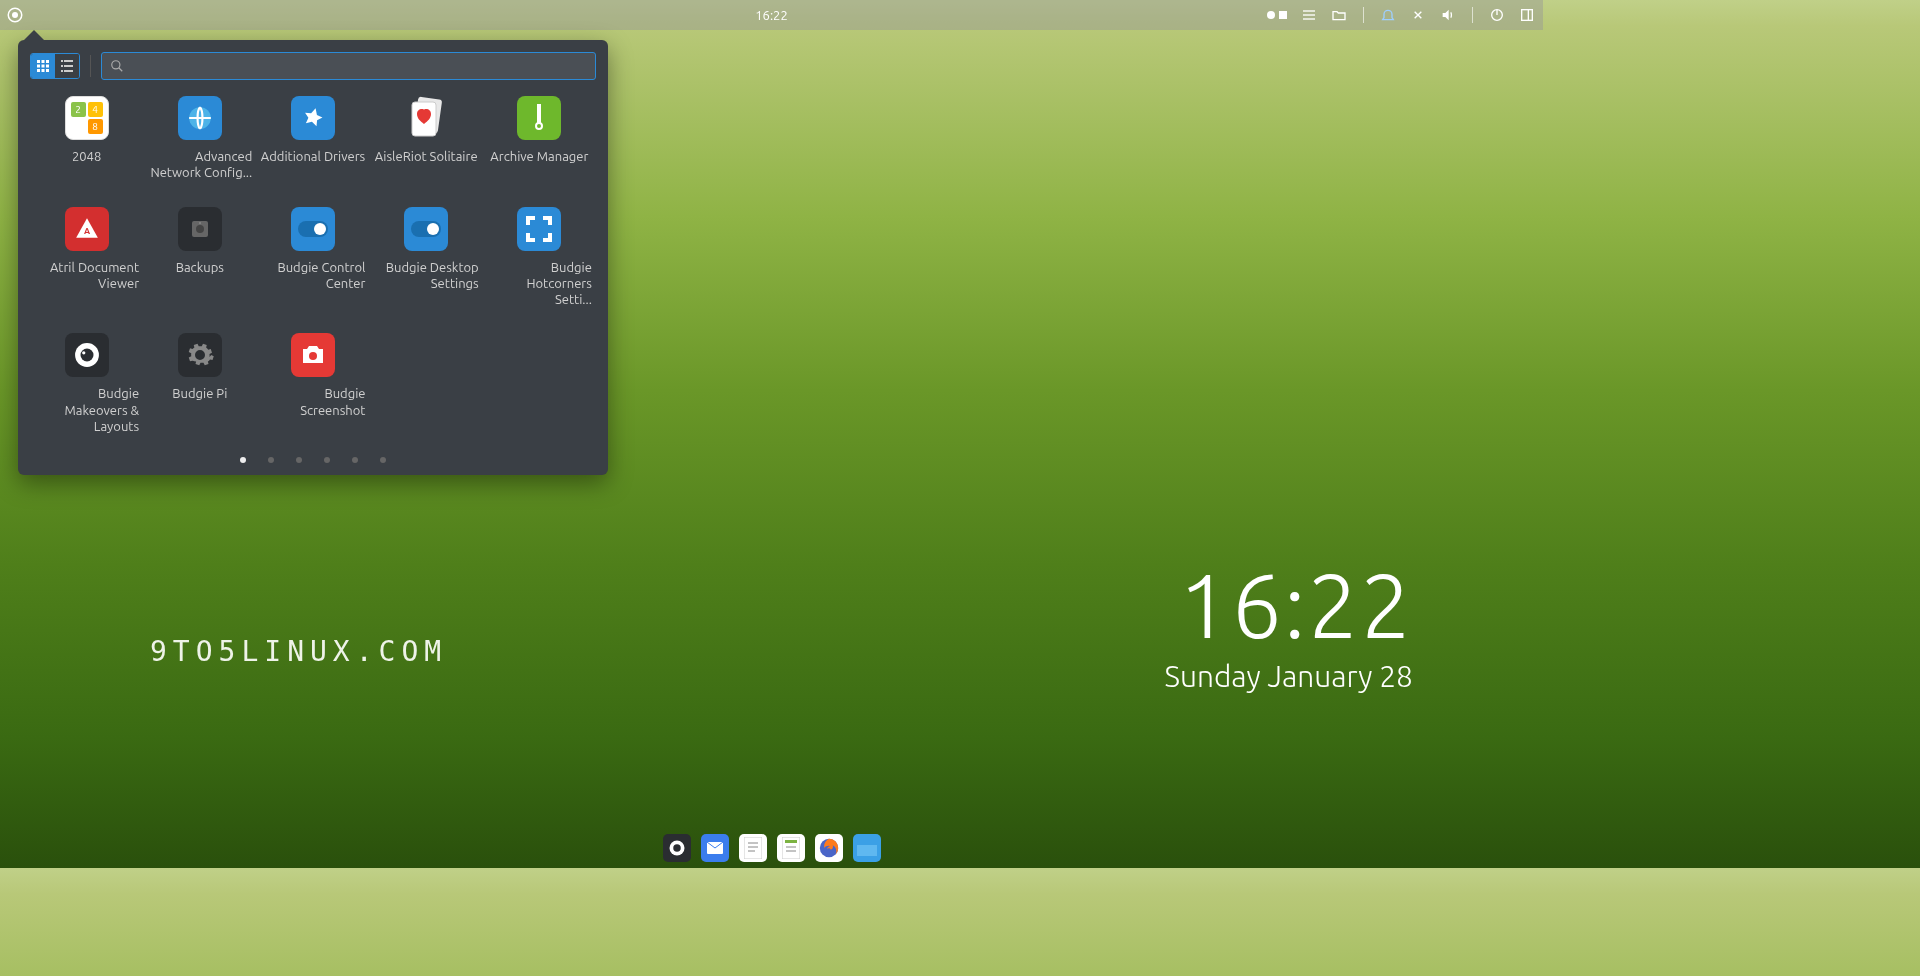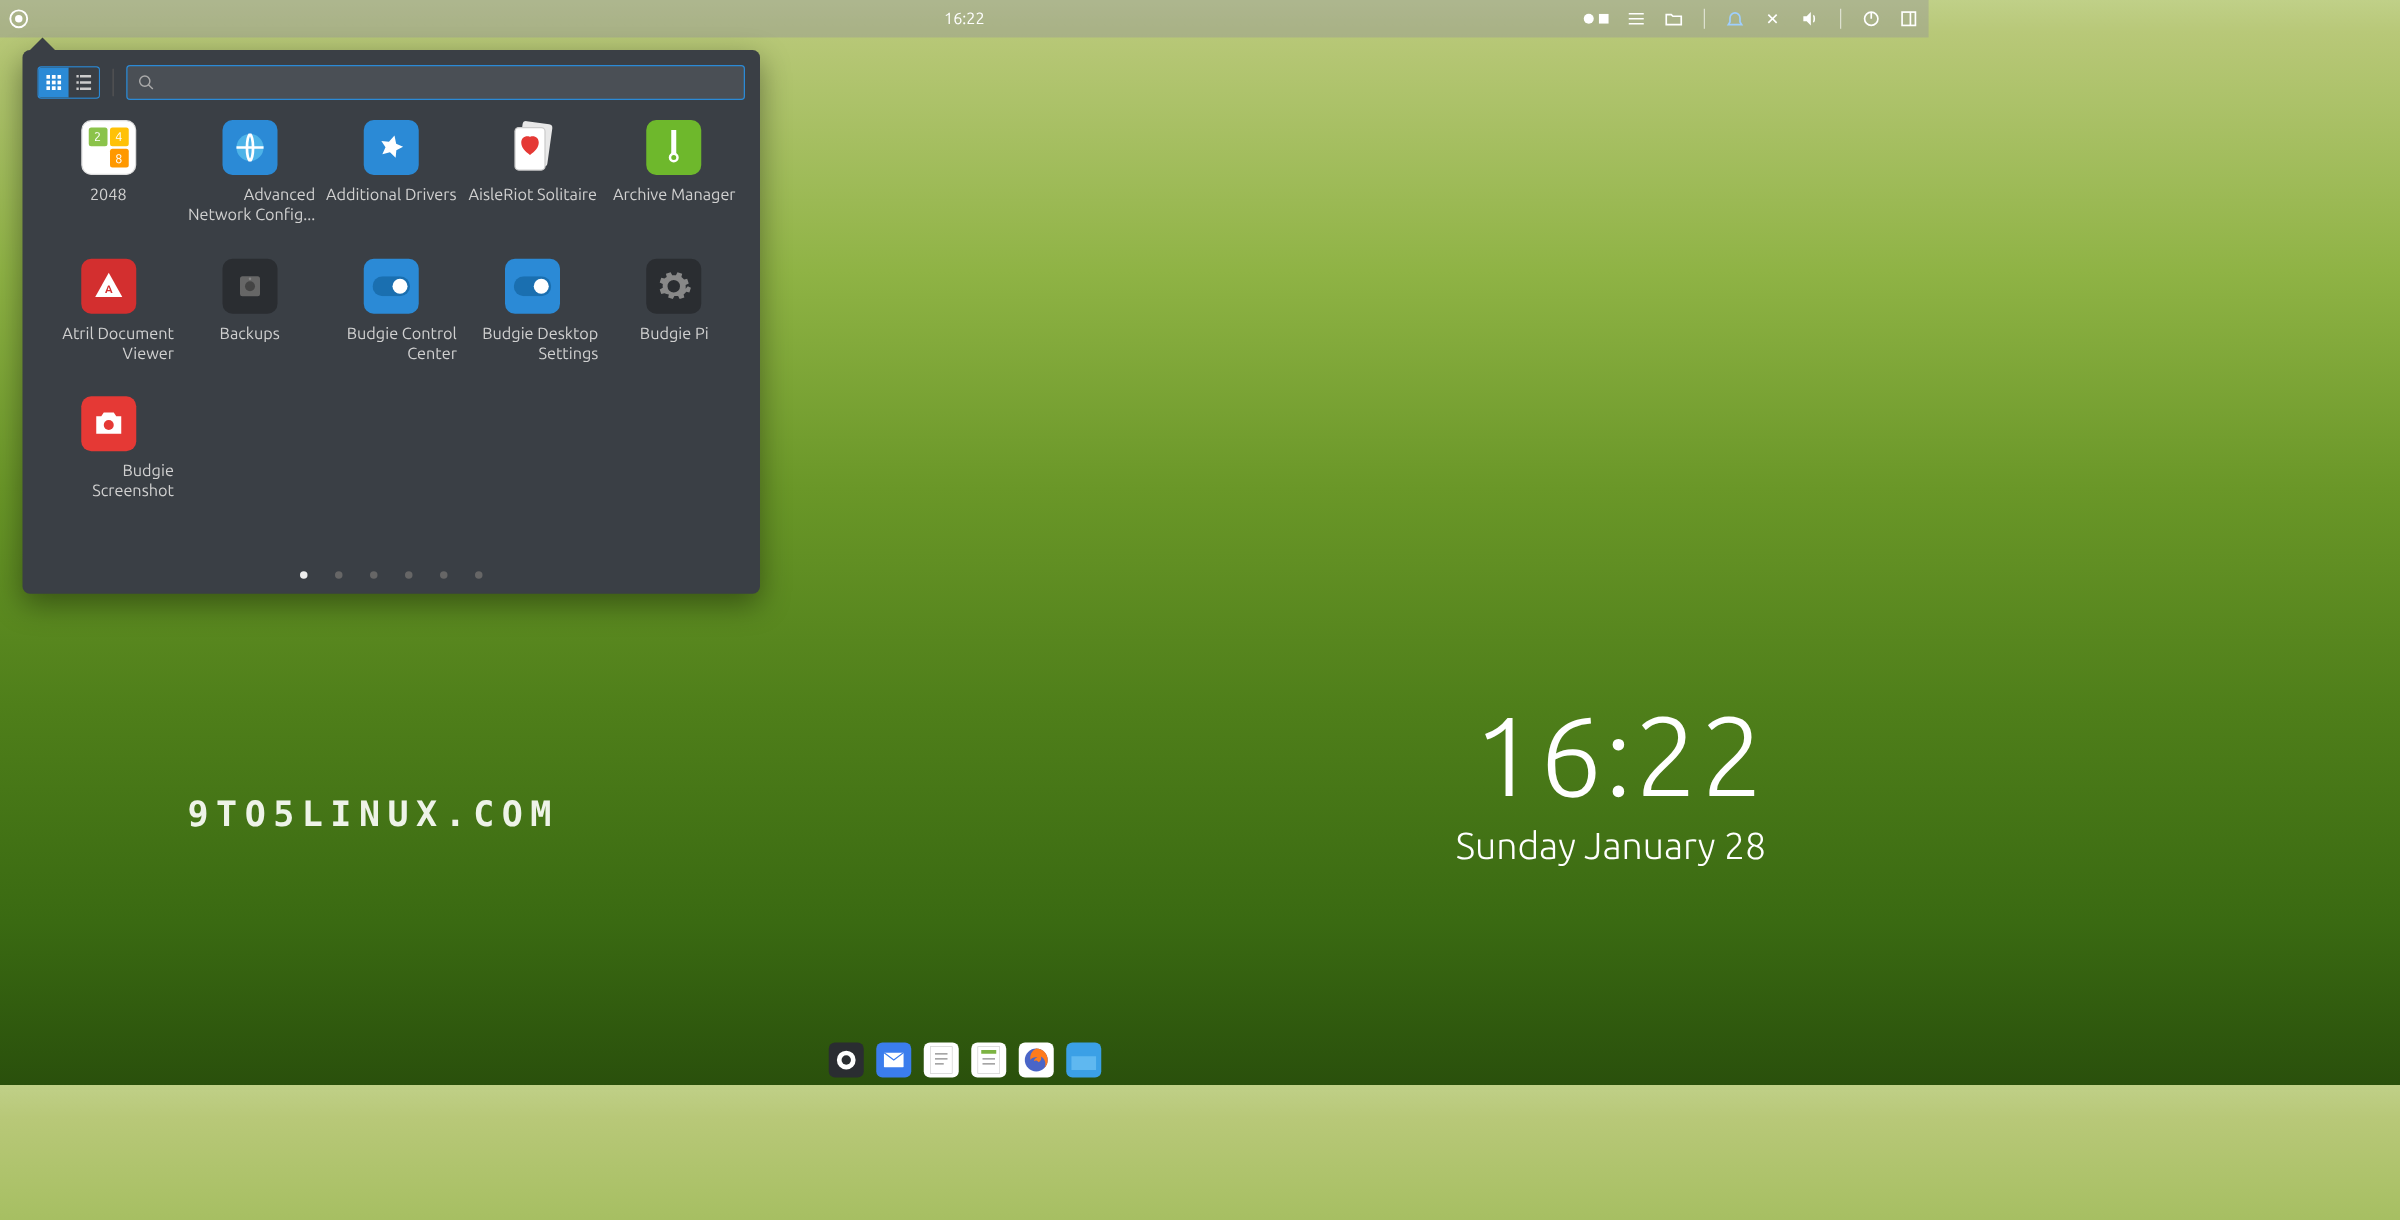--- a/index.html
+++ b/index.html
@@ -97,21 +97,21 @@
 .pager span.active { background:#eee; }
 
 .desk-clock {
   position:absolute; right:130px; bottom:175px;
   color:#fff; text-align:right;
 }
 .desk-clock .time { font-size:90px; font-weight:300; letter-spacing:2px;}
 .desk-clock .date { font-size:30px; font-weight:300; margin-top:4px;}
 .watermark {
   position:absolute; left:150px; bottom:200px;
-  font-family: monospace; font-size:28px; font-weight:bold;
+  font-family: monospace; font-size:28px; font-weight:normal;
   letter-spacing:6px; color:#eef3e8;
 }
 
 .dock {
   position:absolute; bottom:4px; left:50%; transform:translateX(-50%);
   display:flex; gap:10px; padding:2px;
 }
 .dock-item {
   width:28px; height:28px; border-radius:5px;
   display:flex; align-items:center; justify-content:center; cursor:pointer;
@@ -291,20 +291,38 @@
       <div class="icon-box ic-circle-blue">
         <svg width="30" height="16" viewBox="0 0 30 16">
             <rect width="30" height="16" rx="8" fill="#1a6fb0"></rect>
             <circle cx="22" cy="8" r="6" fill="#fff"></circle>
           </svg>
       </div>
       <span class="label">Budgie Desktop Settings</span>
     </div>
 
     <div class="app-item">
+      <div class="icon-box ic-square" style="background:#2b8ad6;">
+        <svg width="28" height="28" viewBox="0 0 28 28" fill="none" stroke="#fff" stroke-width="4">
+            <path d="M3 10V3h7M25 10V3h-7M3 18v7h7M25 18v7h-7"></path>
+          </svg>
+      </div>
+      <span class="label">Budgie Hotcorners Setti...</span>
+    </div>
+    <div class="app-item">
+      <div class="icon-box ic-circle-dark">
+        <svg width="26" height="26" viewBox="0 0 24 24">
+            <circle cx="12" cy="12" r="11" fill="#fff"></circle>
+            <circle cx="12" cy="12" r="6" fill="#2a2d31"></circle>
+            <circle cx="9" cy="10" r="1.5" fill="#fff"></circle>
+          </svg>
+      </div>
+      <span class="label">Budgie Makeovers &amp; Layouts</span>
+    </div>
+    <div class="app-item">
       <div class="icon-box ic-circle-dark">
         <svg width="30" height="30" viewBox="0 0 24 24" fill="#888">
             <path d="M12 8a4 4 0 100 8 4 4 0 000-8zm9 4l2 1-1 3-2-.5a8 8 0 01-1.7 1.7l.5 2-3 1-1-2a8 8 0 01-2.4 0l-1 2-3-1 .5-2A8 8 0 016 16.5l-2 .5-1-3 2-1a8 8 0 010-2.4l-2-1 1-3 2 .5A8 8 0 017.5 6l-.5-2 3-1 1 2a8 8 0 012.4 0l1-2 3 1-.5 2a8 8 0 011.7 1.7l2-.5 1 3-2 1c.1.8.1 1.6 0 2.4z"></path>
           </svg>
       </div>
       <span class="label">Budgie Pi</span>
     </div>
     <div class="app-item">
       <div class="icon-box ic-square" style="background:#e53935;">
         <svg width="26" height="22" viewBox="0 0 26 22" fill="#fff">

